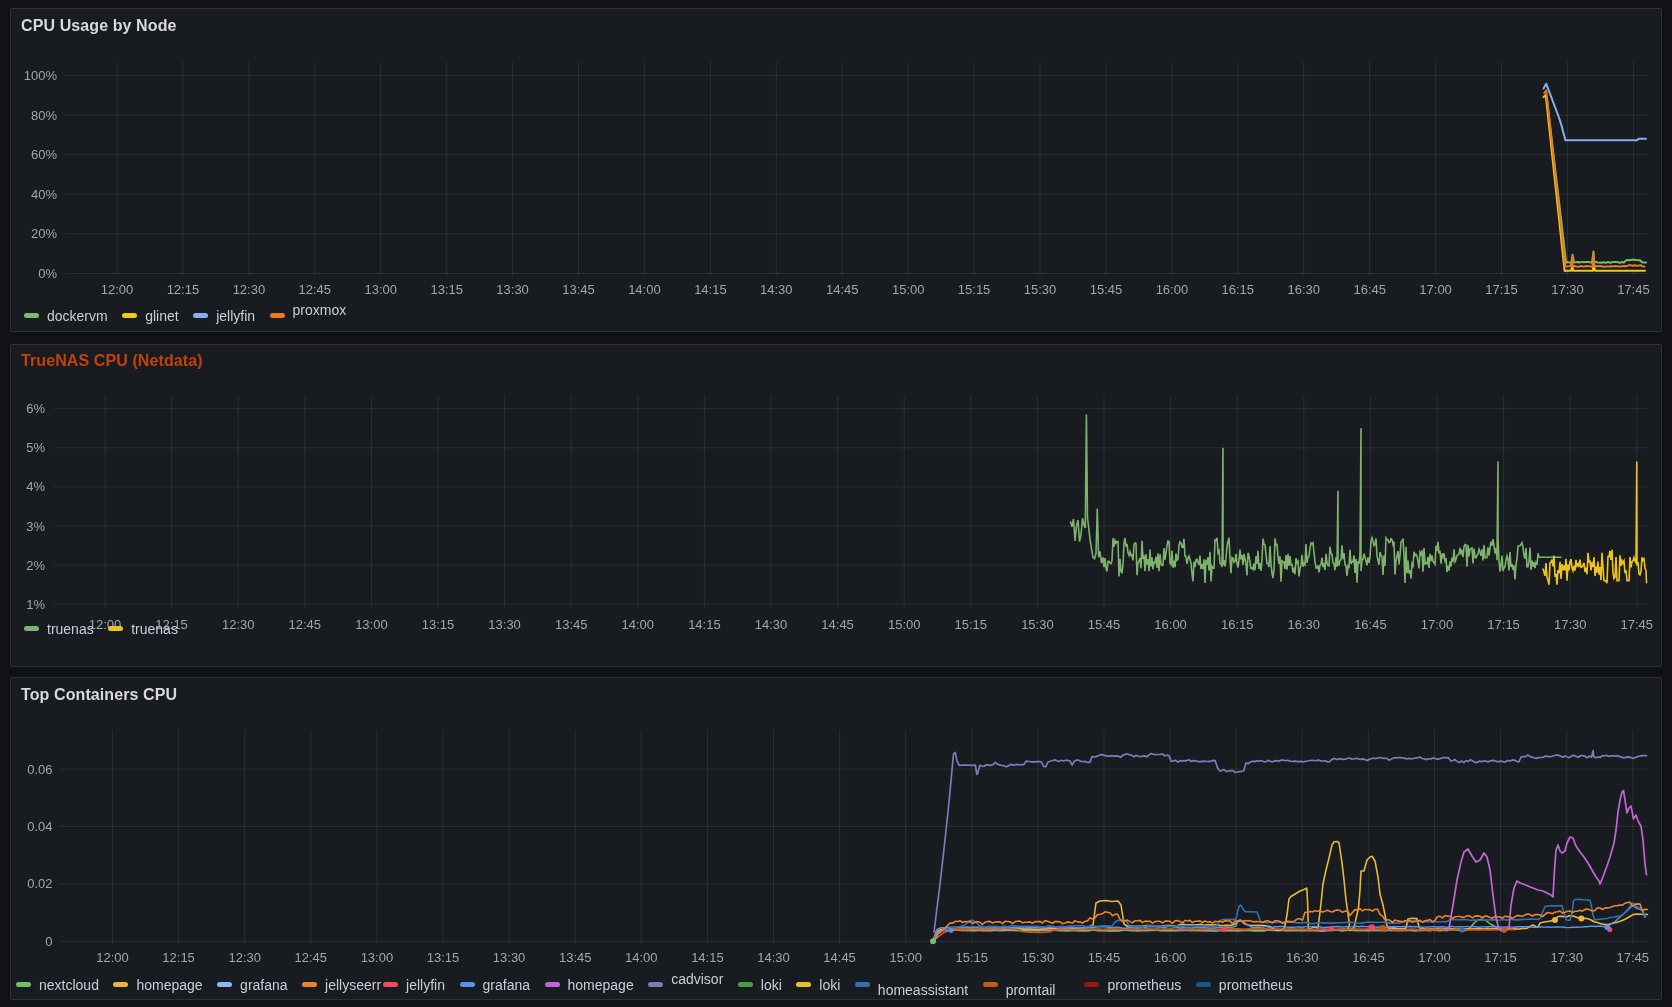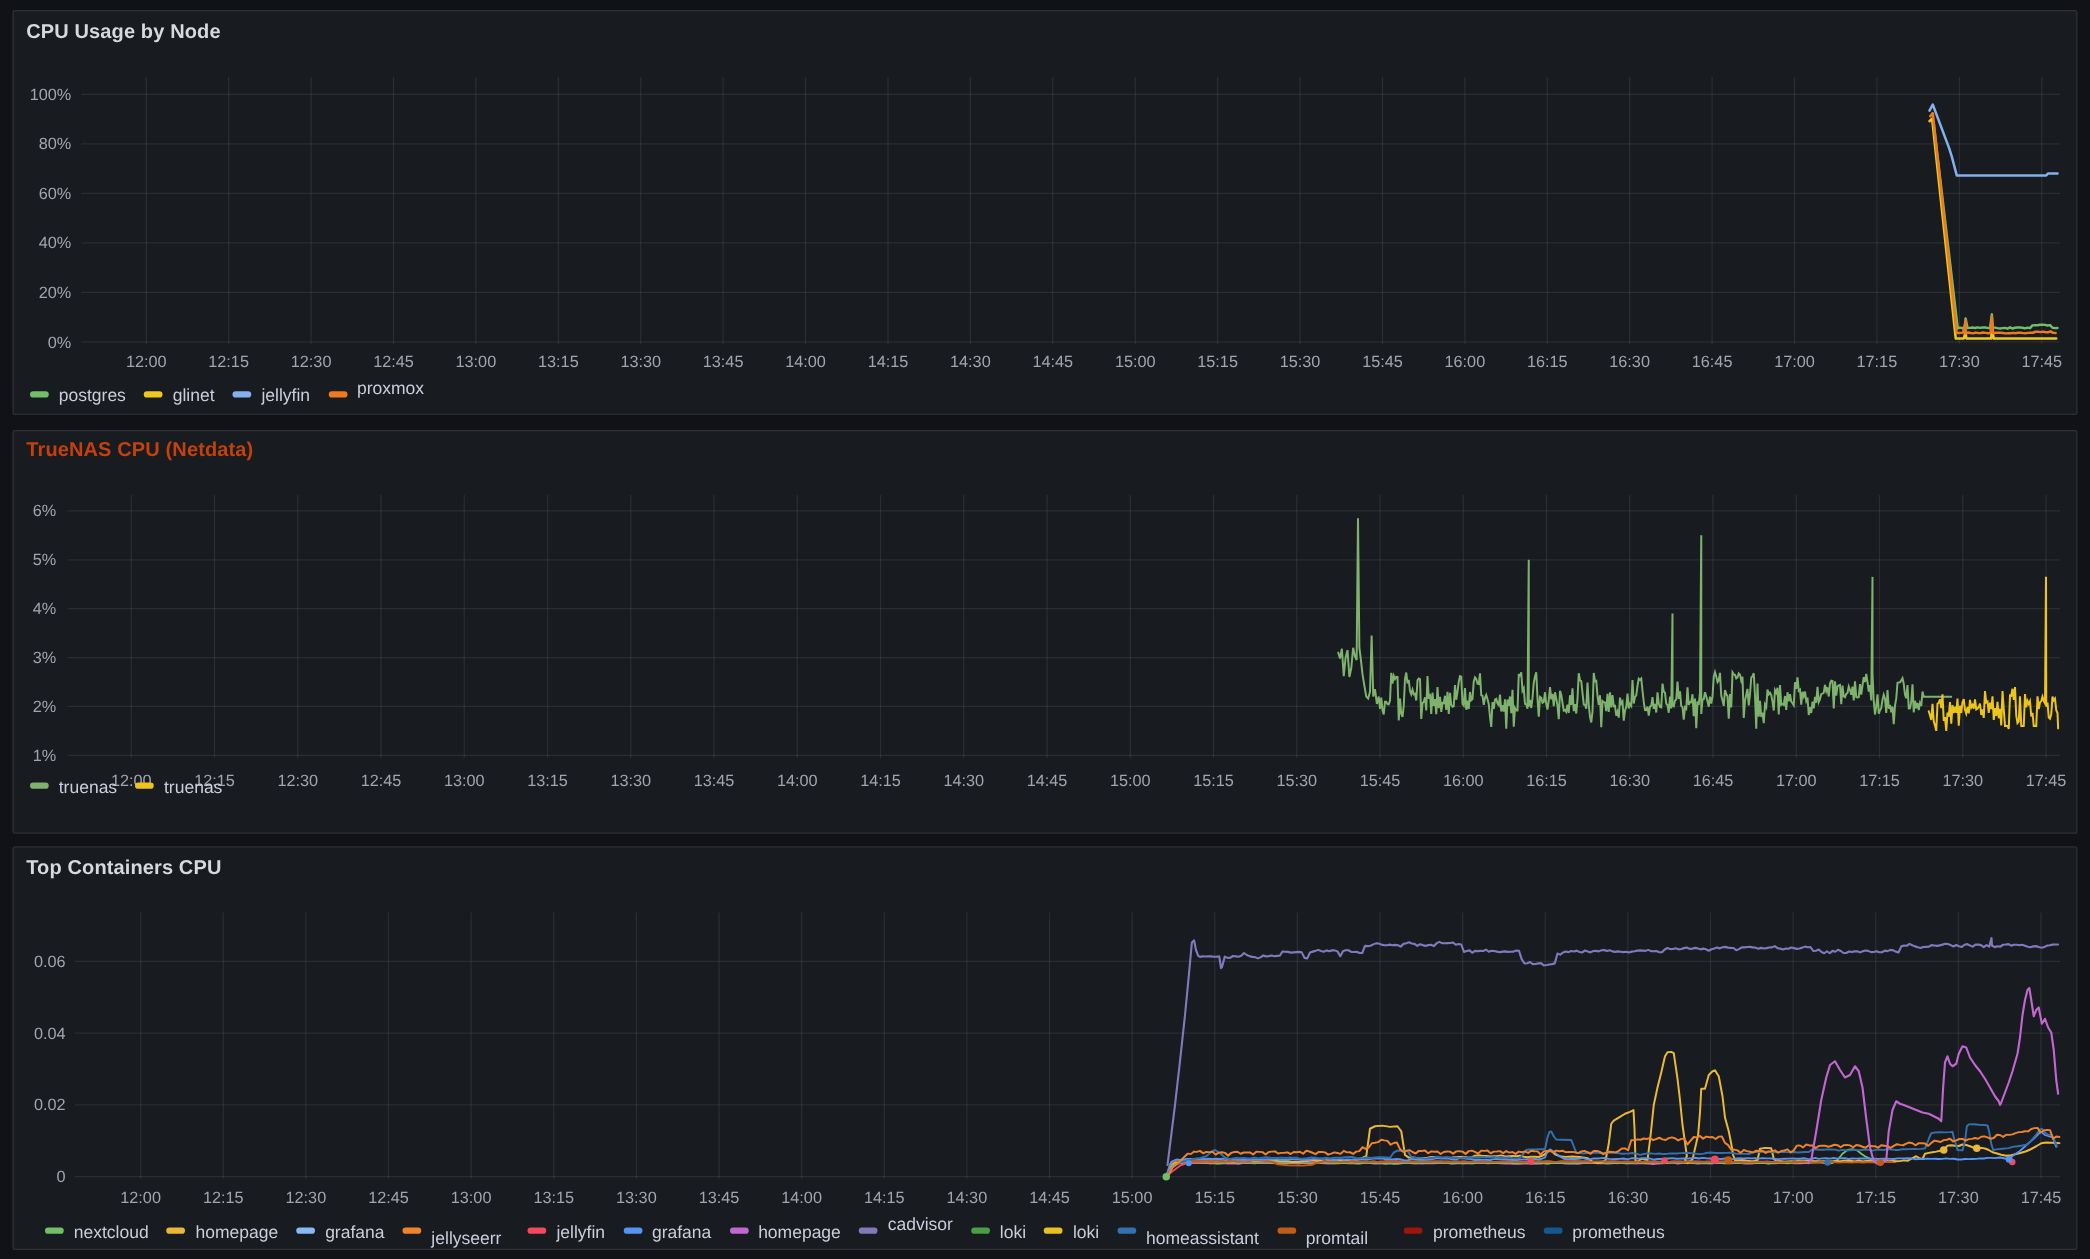--- a/index.html
+++ b/index.html
@@ -218,48 +218,48 @@
     <circle cx="1382.7" cy="928.2" r="3.2" fill="#C15C17"></circle>
     <circle cx="1504.3" cy="929.9" r="2.8" fill="#C15C17"></circle>
     <circle cx="1462" cy="930" r="2.6" fill="#3470ad"></circle>
     <circle cx="951" cy="930.5" r="2.4" fill="#5794F2"></circle>
     <circle cx="1607.3" cy="927.3" r="2.8" fill="#5794F2"></circle>
     <circle cx="1555" cy="920" r="3.0" fill="#EAB839"></circle>
     <circle cx="1581.4" cy="918.6" r="3.0" fill="#EAB839"></circle>
   </svg>
 <div style="position:absolute;left:24px;top:302px;font-size:14px;color:#ccccdc;white-space:nowrap"><span style="display:inline-flex;align-items:center;margin-right:14.5px">
       <span style="display:inline-block;width:15px;height:4.6px;border-radius:3px;background:#73BF69;margin-right:8px"></span>
-      <span>postgres</span>
+      <span>dockervm</span>
     </span><span style="display:inline-flex;align-items:center;margin-right:14.5px">
       <span style="display:inline-block;width:15px;height:4.6px;border-radius:3px;background:#EFC81E;margin-right:8px"></span>
       <span>glinet</span>
     </span><span style="display:inline-flex;align-items:center;margin-right:14.5px">
       <span style="display:inline-block;width:15px;height:4.6px;border-radius:3px;background:#84b1ee;margin-right:8px"></span>
       <span>jellyfin</span>
     </span><span style="display:inline-flex;align-items:flex-end;margin-right:30px">
       <span style="display:inline-block;width:15px;height:4.6px;border-radius:3px;background:#f0791e;margin-right:8px"></span>
       <span>proxmox</span>
     </span></div>
 <div style="position:absolute;left:24px;top:618px;font-size:14px;color:#ccccdc;white-space:nowrap"><span style="display:inline-flex;align-items:center;margin-right:14.5px">
       <span style="display:inline-block;width:15px;height:4.6px;border-radius:3px;background:#7EB26D;margin-right:8px"></span>
       <span>truenas</span>
     </span><span style="display:inline-flex;align-items:center;margin-right:14.5px">
       <span style="display:inline-block;width:15px;height:4.6px;border-radius:3px;background:#ecc41c;margin-right:8px"></span>
       <span>truenas</span>
     </span></div>
-<div style="position:absolute;left:36px;top:971px;font-size:14px;color:#ccccdc;white-space:nowrap"><span style="display:inline-flex;align-items:center;margin-right:14.5px">
+<div style="position:absolute;left:16px;top:971px;font-size:14px;color:#ccccdc;white-space:nowrap"><span style="display:inline-flex;align-items:center;margin-right:14.5px">
       <span style="display:inline-block;width:15px;height:4.6px;border-radius:3px;background:#73BF69;margin-right:8px"></span>
       <span>nextcloud</span>
     </span><span style="display:inline-flex;align-items:center;margin-right:14.5px">
       <span style="display:inline-block;width:15px;height:4.6px;border-radius:3px;background:#EAB839;margin-right:8px"></span>
       <span>homepage</span>
     </span><span style="display:inline-flex;align-items:center;margin-right:14.5px">
       <span style="display:inline-block;width:15px;height:4.6px;border-radius:3px;background:#85bbf2;margin-right:8px"></span>
       <span>grafana</span>
-    </span><span style="display:inline-flex;margin-right:21px">
+    </span><span style="display:inline-flex;align-items:center;margin-right:2px">
       <span style="display:inline-block;width:15px;height:4.6px;border-radius:3px;background:#ef832c;margin-right:8px"></span>
       <span>jellyseerr</span>
     </span><span style="display:inline-flex;align-items:center;margin-right:14.5px">
       <span style="display:inline-block;width:15px;height:4.6px;border-radius:3px;background:#F2495C;margin-right:8px"></span>
       <span>jellyfin</span>
     </span><span style="display:inline-flex;align-items:center;margin-right:14.5px">
       <span style="display:inline-block;width:15px;height:4.6px;border-radius:3px;background:#5794F2;margin-right:8px"></span>
       <span>grafana</span>
     </span><span style="display:inline-flex;align-items:center;margin-right:14.5px">
       <span style="display:inline-block;width:15px;height:4.6px;border-radius:3px;background:#c267d2;margin-right:8px"></span>

